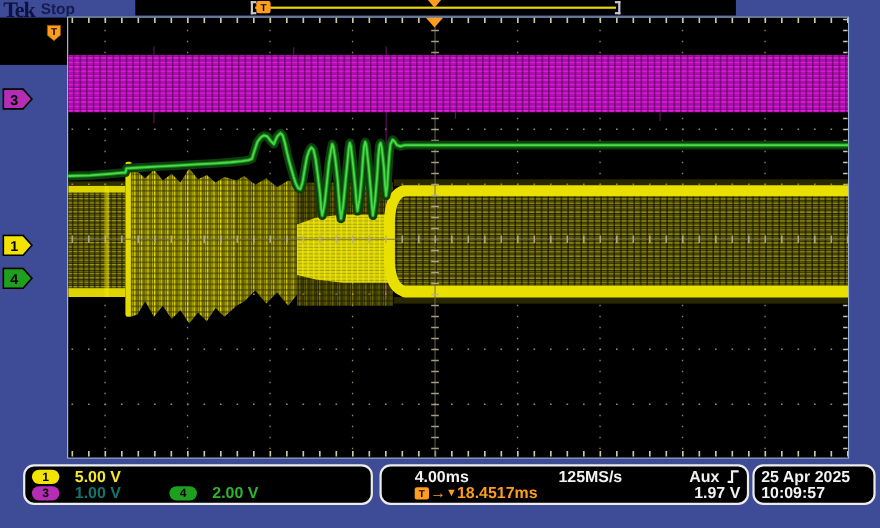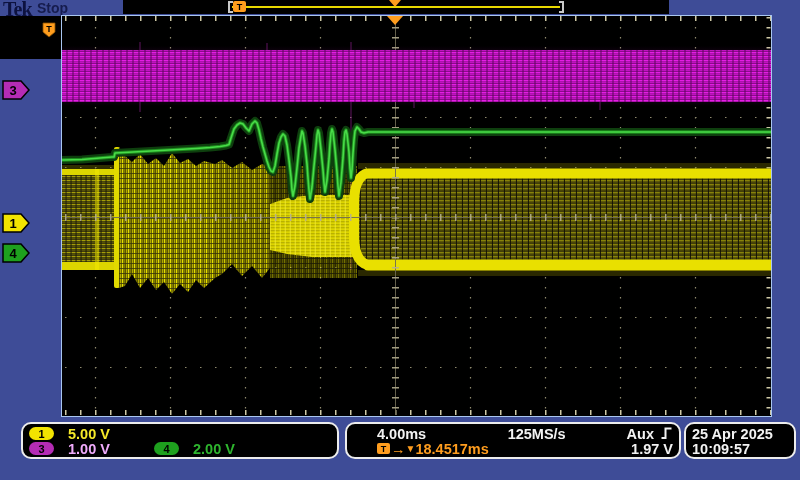--- a/index.html
+++ b/index.html
@@ -44,21 +44,21 @@
        display:flex;flex-direction:column;justify-content:space-between;}
   .row{display:flex;align-items:center;height:15px;font-weight:bold;
        font-size:14.5px;color:#f2f2f2;white-space:nowrap;}
   #box-vertical{left:21px;width:318px;}
   #box-horiz{left:345px;width:336px;padding-left:30px;}
   #box-date{left:684px;width:112px;}
   .badge{width:25px;height:13px;border-radius:8px;color:#000;font-size:11px;
          font-weight:bold;display:inline-flex;align-items:center;
          justify-content:center;margin-right:14px;flex:none;}
   .b1{background:#f2e300;} .b3{background:#b52cb5;} .b4{background:#1ea01e;}
-  .v1{color:#f5e929;} .v3{color:#f0abfc;} .v4{color:#2eb52e;}
+  .v1{color:#f5e929;} .v3{color:#0f766e;} .v4{color:#2eb52e;}
   .scale-txt{width:86px;}
   .col1{width:134px;display:flex;align-items:center;}
   .col2{width:122px;}
   .col3{flex:1;display:flex;justify-content:flex-end;align-items:flex-start;gap:6px;}
   .trig-orange{color:#ff9d1e;}
   #trig-t-badge{margin-right:1px;}
   .tri-down{font-size:10px;}
 </style>
 </head>
 <body>

